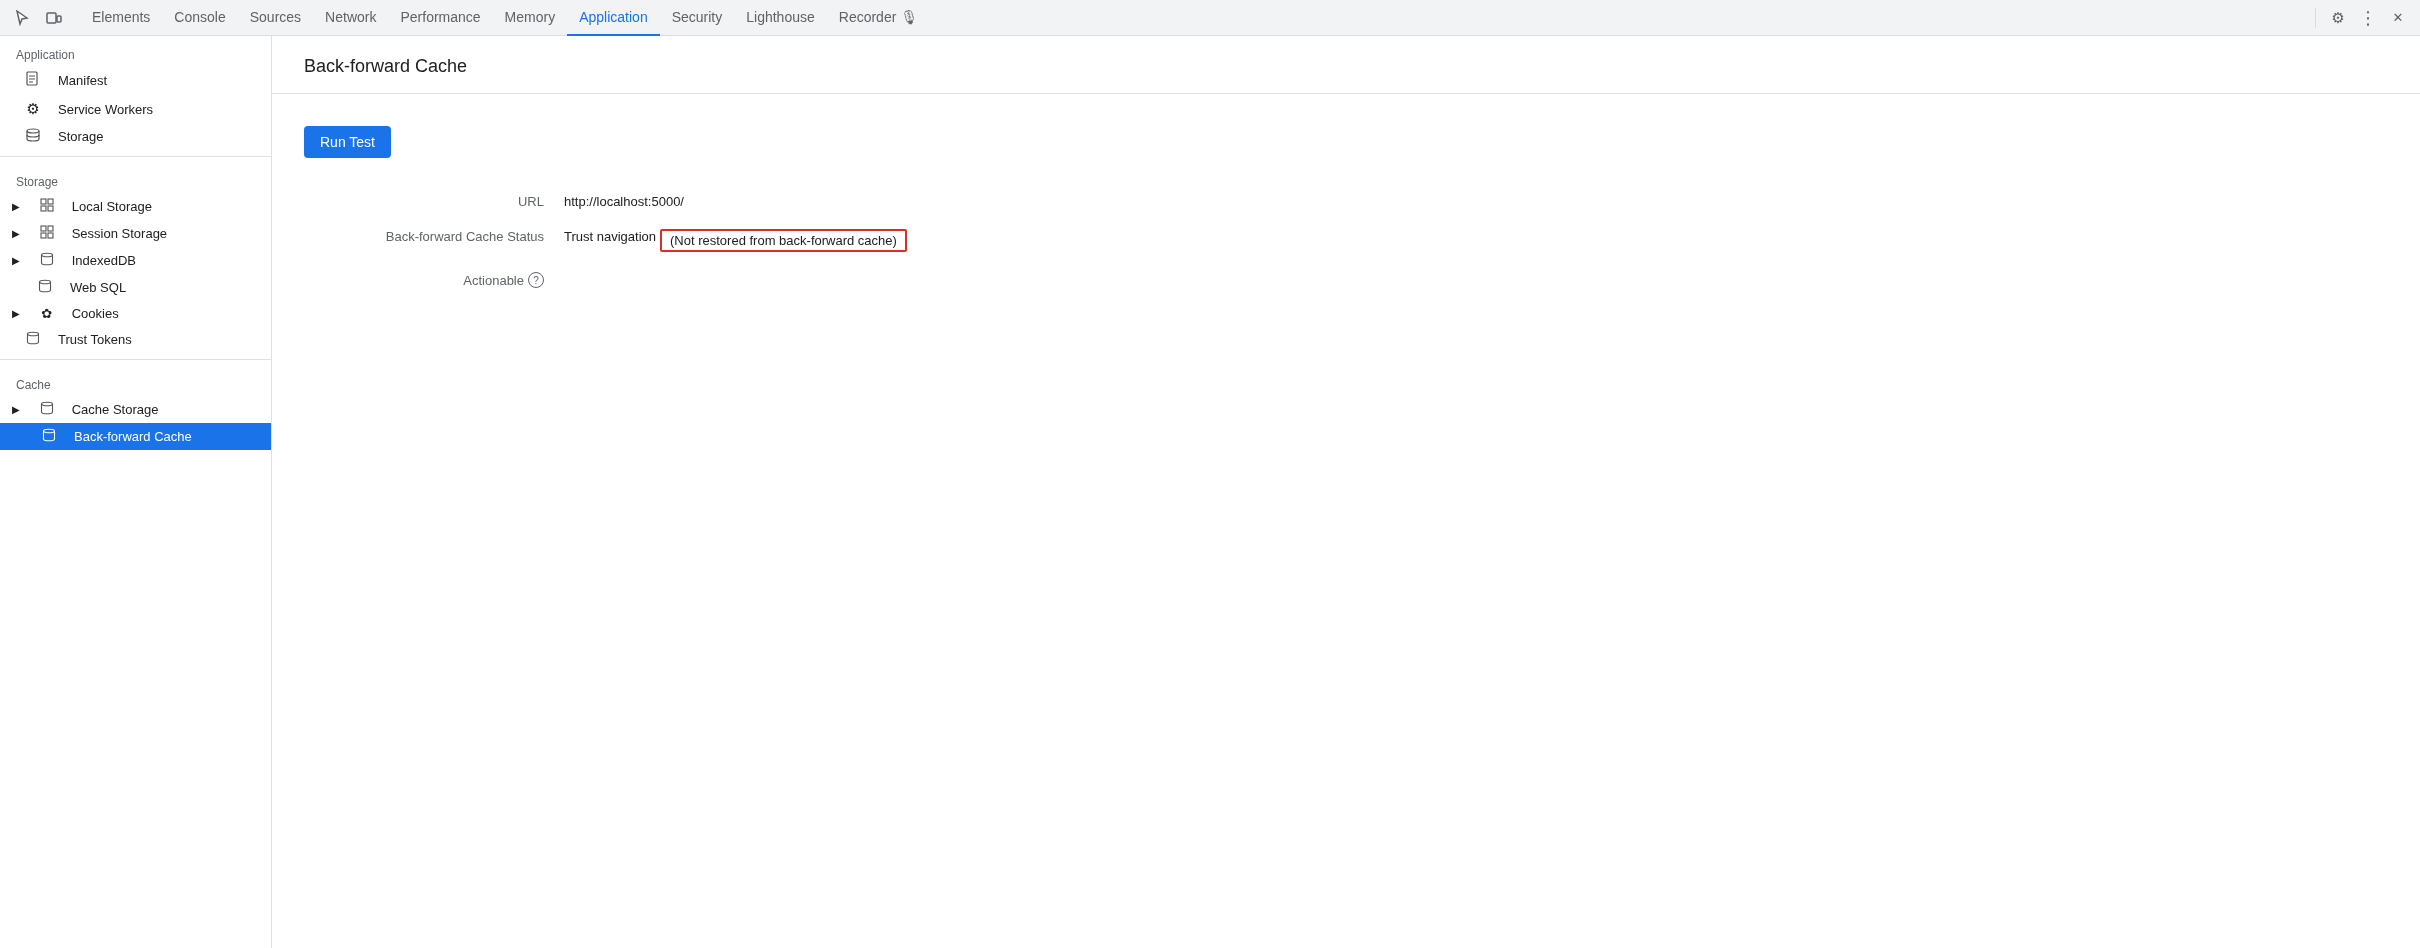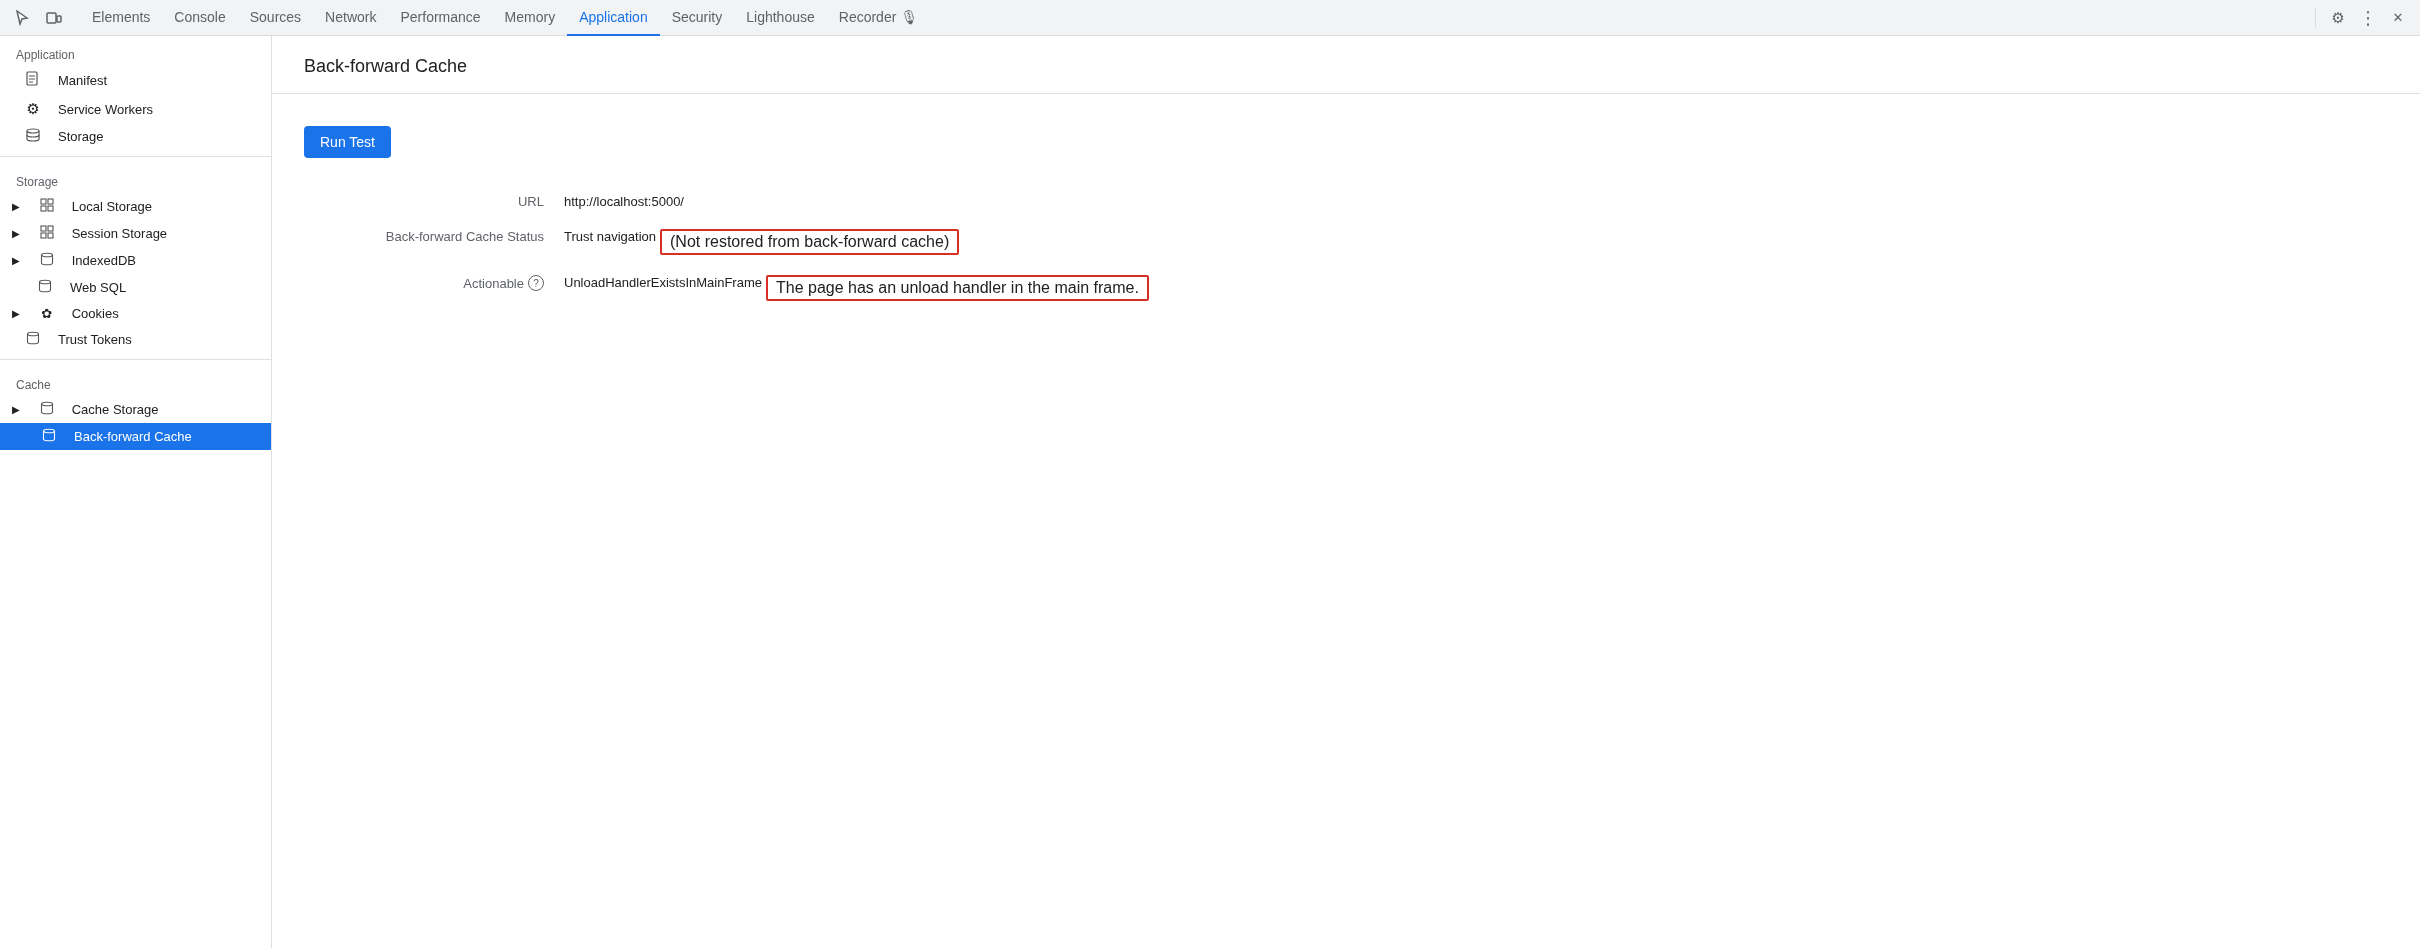--- a/index.html
+++ b/index.html
@@ -68,21 +68,21 @@
     .info-grid { display: grid; grid-template-columns: 260px auto; gap: 12px 0; align-items: start; }
 
     .info-label {
       text-align: right; color: #5f6368; font-size: 13px; padding: 4px 20px 4px 0;
       white-space: nowrap;
     }
     .info-value { font-size: 13px; color: #202124; padding: 4px 0; display: flex; align-items: flex-start; flex-wrap: wrap; gap: 4px; }
 
     .highlight-box {
       border: 2px solid #d93025; padding: 2px 8px; border-radius: 2px;
-      color: #202124; font-size: 16px;
+      color: #202124; font-size: 13px;
     }
 
     .info-label-with-icon { display: flex; align-items: center; justify-content: flex-end; gap: 4px; }
     .help-icon {
       width: 16px; height: 16px; border-radius: 50%; border: 1px solid #5f6368;
       display: inline-flex; align-items: center; justify-content: center;
       font-size: 10px; color: #5f6368; cursor: help;
     }
   </style>
 </head>
@@ -266,22 +266,18 @@
           <span>Trust navigation</span>
           <span class="highlight-box">(Not restored from back-forward cache)</span>
         </div>
 
         <div class="info-label">
           <div class="info-label-with-icon">
             <span>Actionable</span>
             <span class="help-icon" title="Help">?</span>
           </div>
         </div>
-        <div class="info-value">
-          <span>UnloadHandlerExistsInMainFrame</span>
-          <span class="highlight-box">The page has an unload handler in the main frame.</span>
-        </div>
 
       </div>
     </div>
   </div>
 
 </div>
 
 </body></html>

